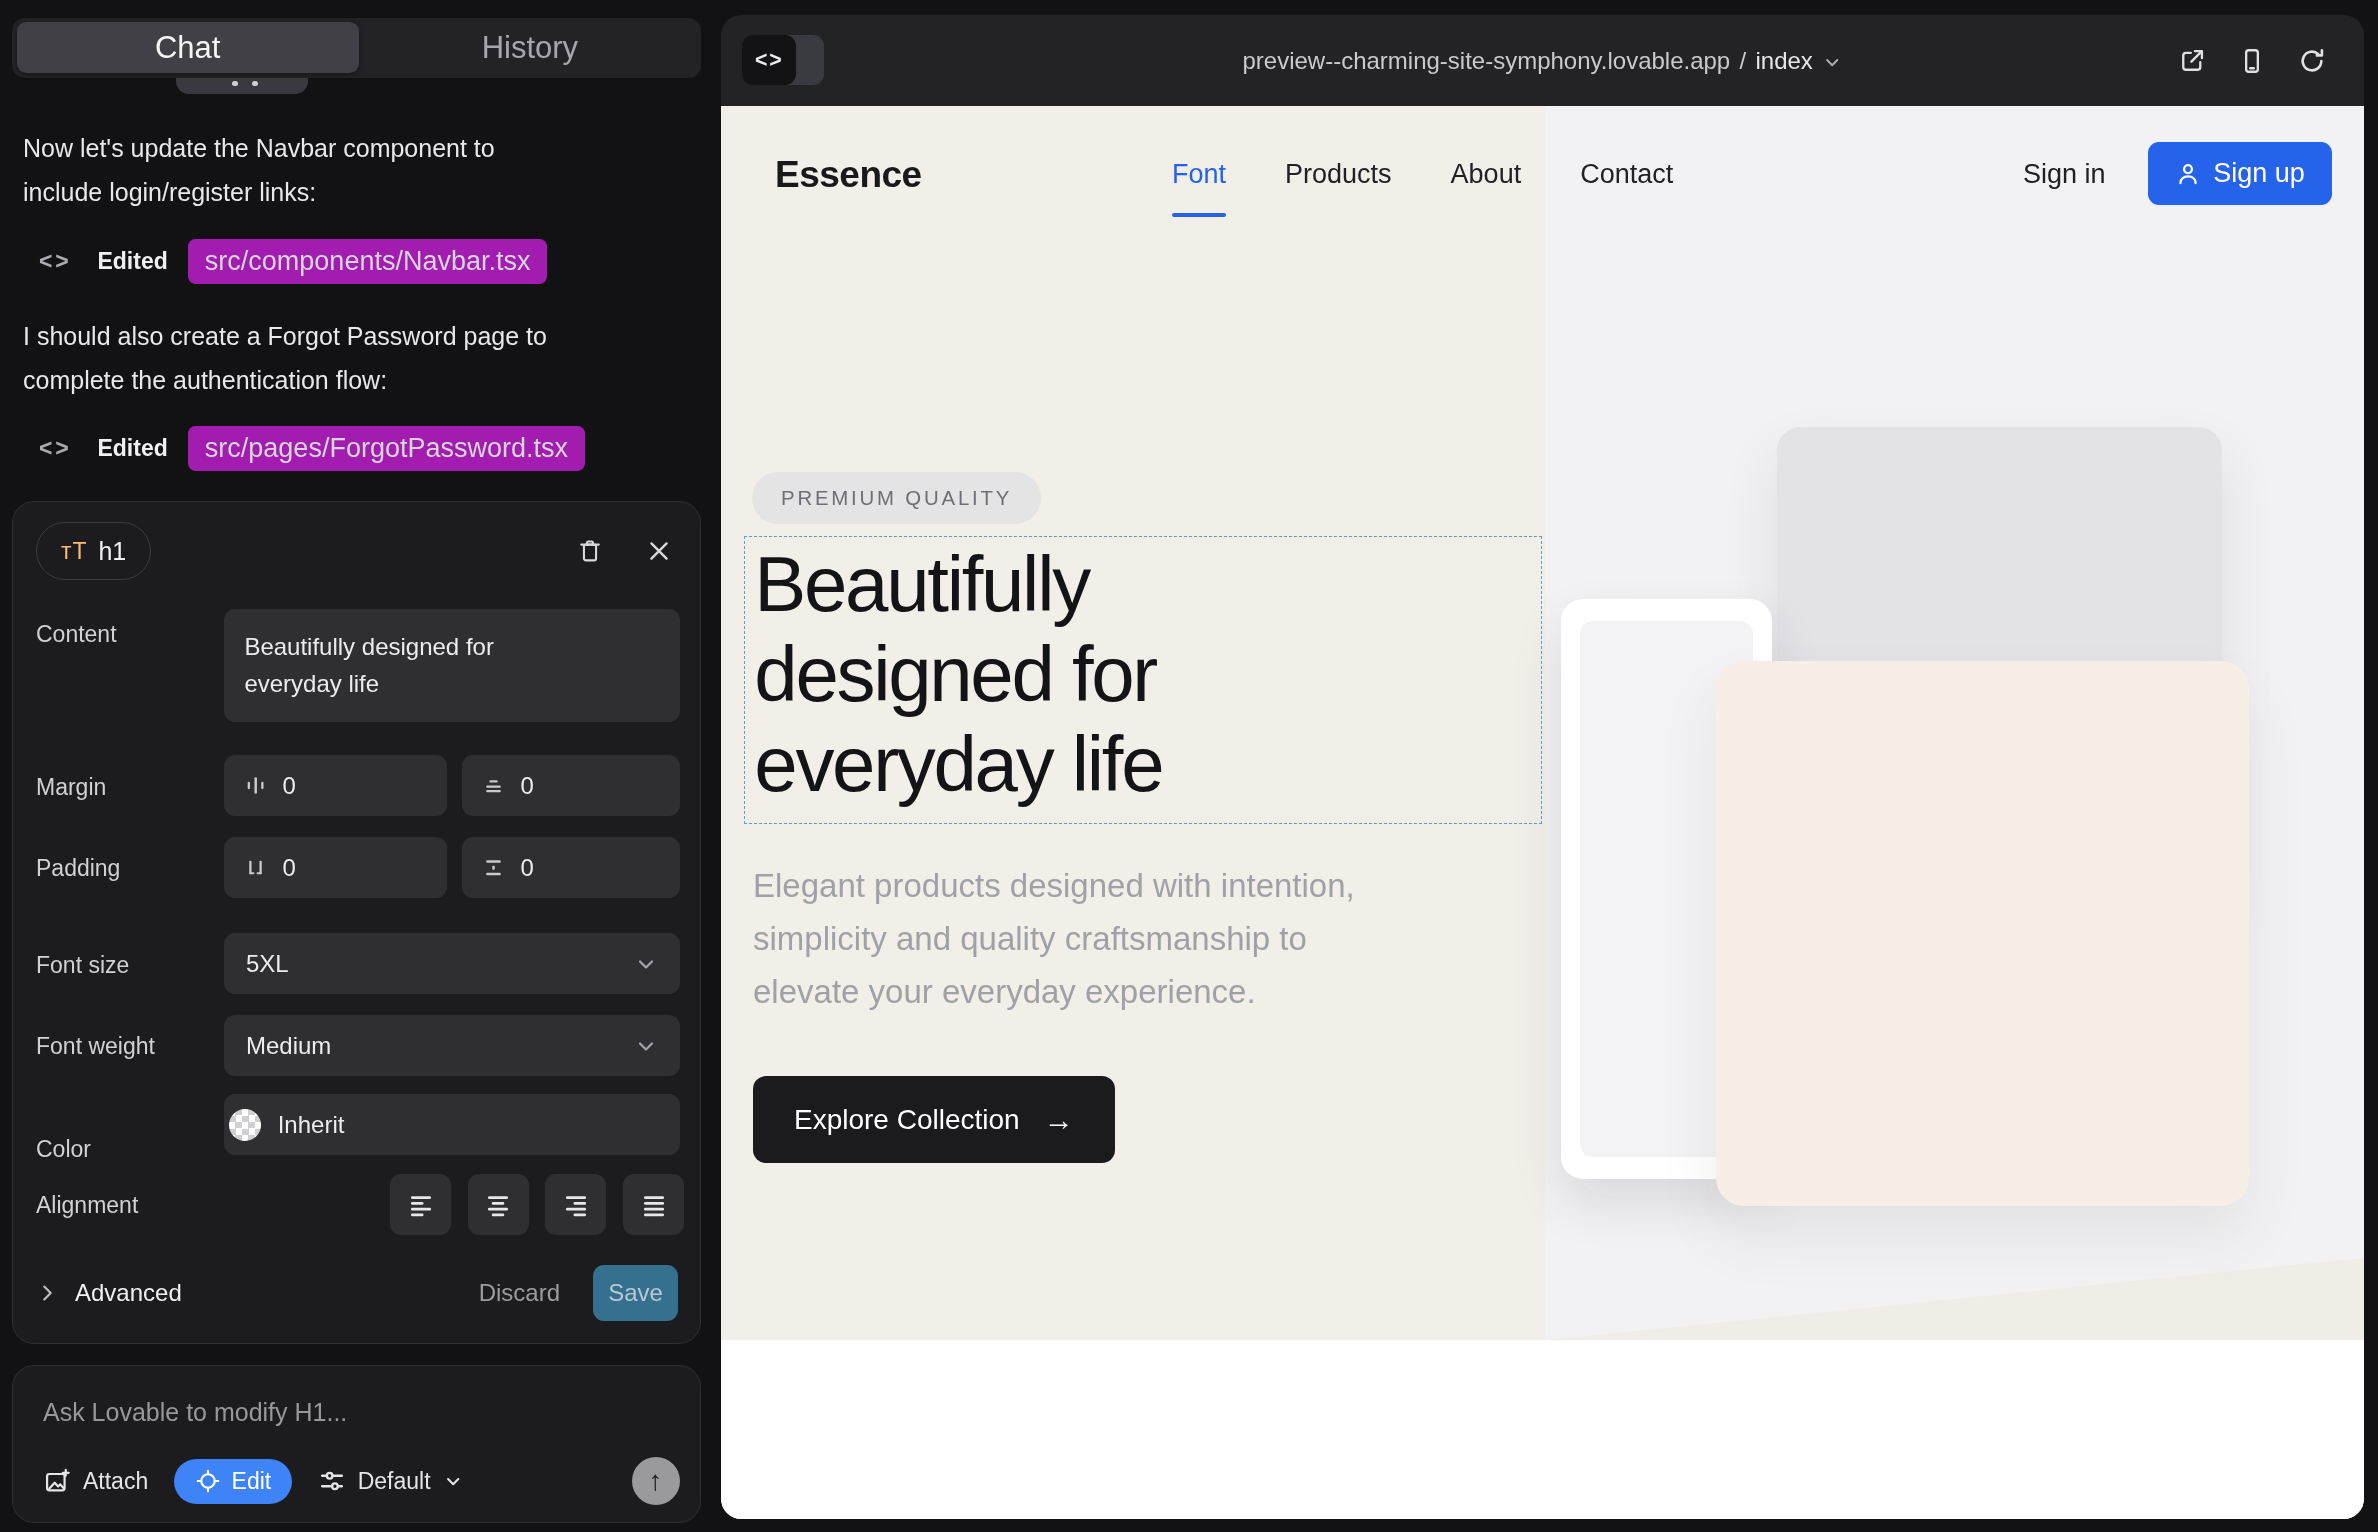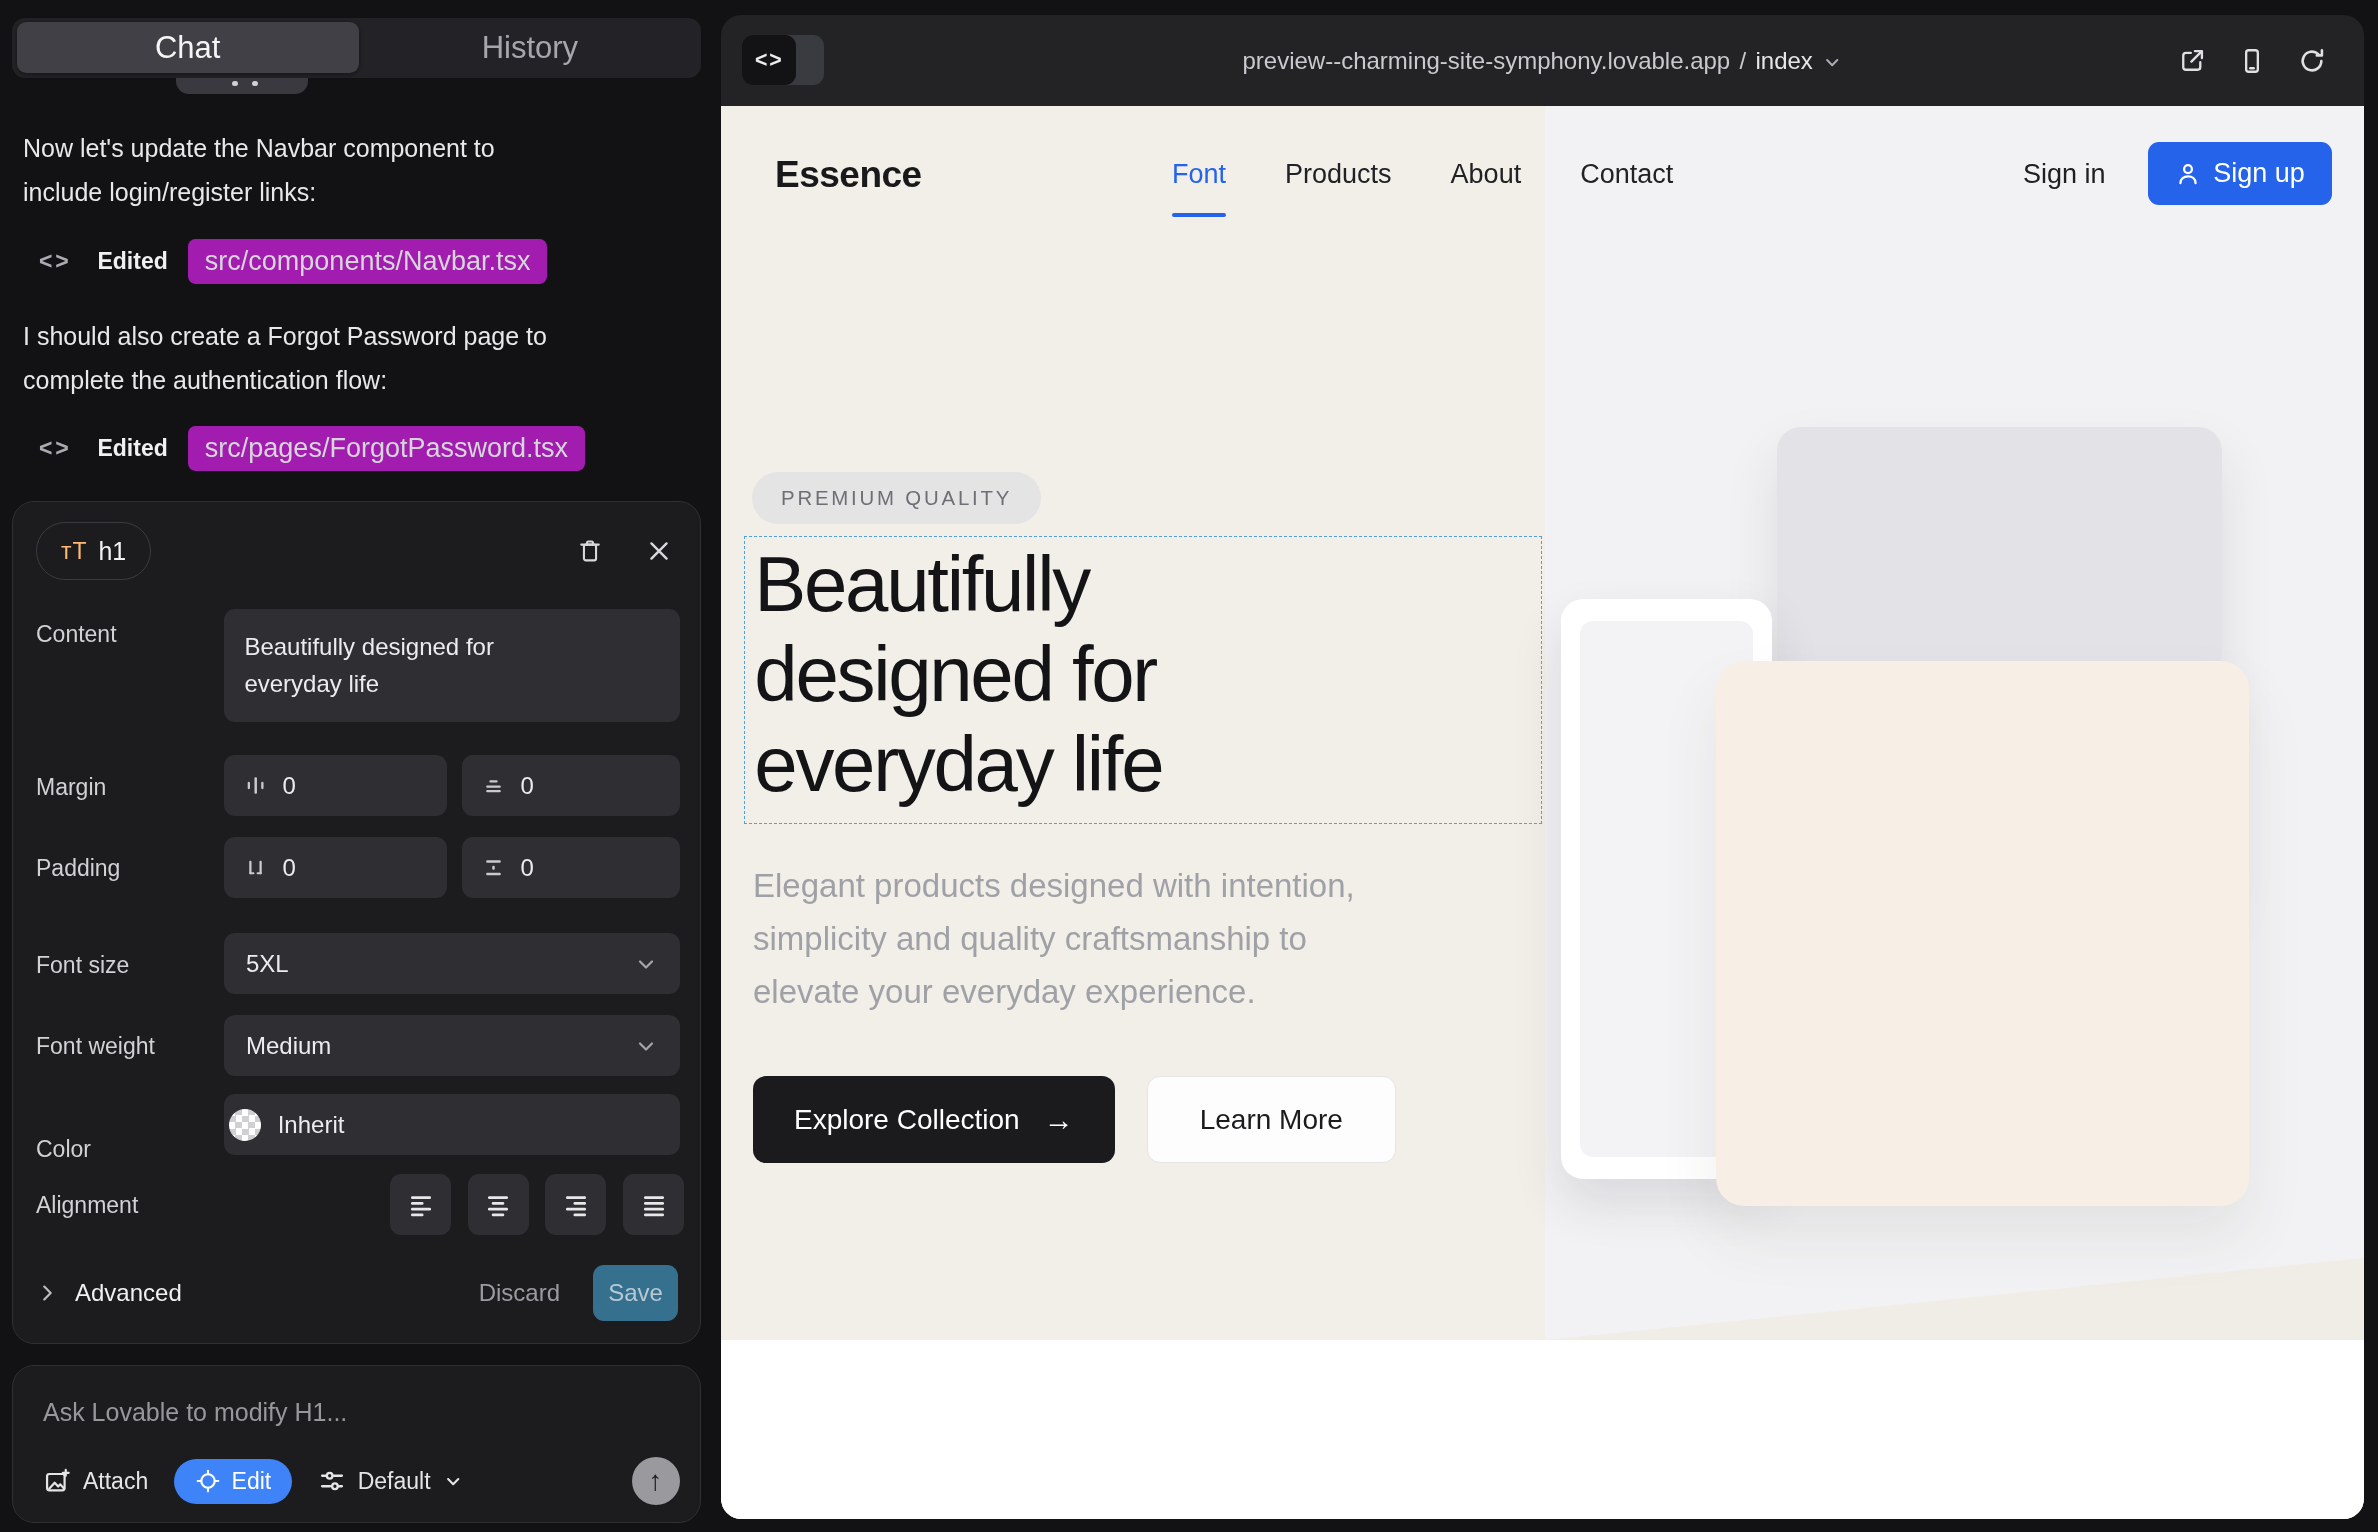--- a/index.html
+++ b/index.html
@@ -478,21 +478,18 @@
         <span>Elegant products designed with intention,</span>
         <span>simplicity and quality craftsmanship to</span>
         <span>elevate your everyday experience.</span>
       </div>
 
       <div class="cta-row">
         <div class="cta-primary">
           <span>Explore Collection</span>
           <span class="arrow">→</span>
         </div>
-        <div class="cta-secondary">
-          <span>Learn More</span>
-        </div>
       </div>
     </div>
   </div>
 
 </div>
 
 
 </body></html>

